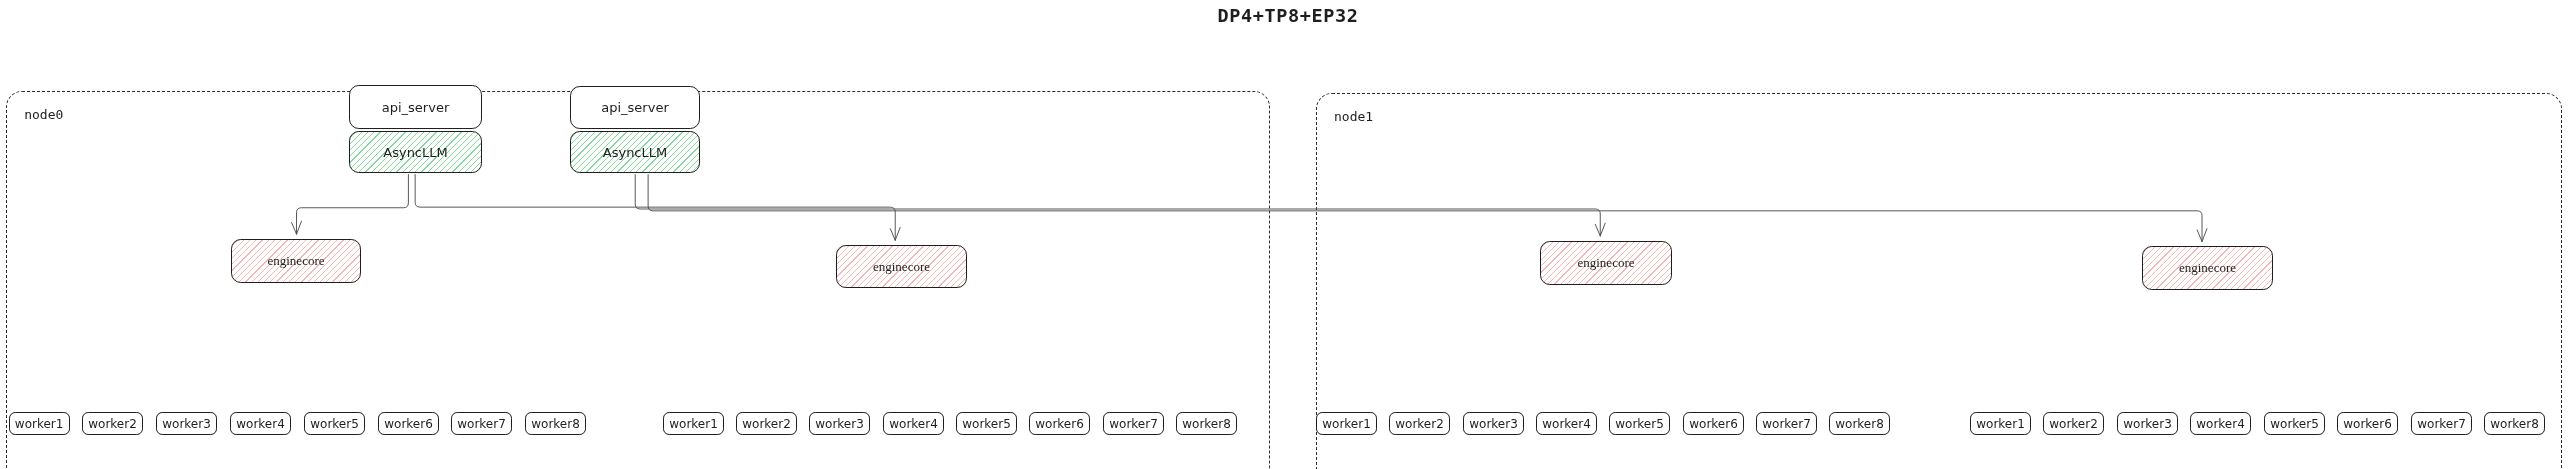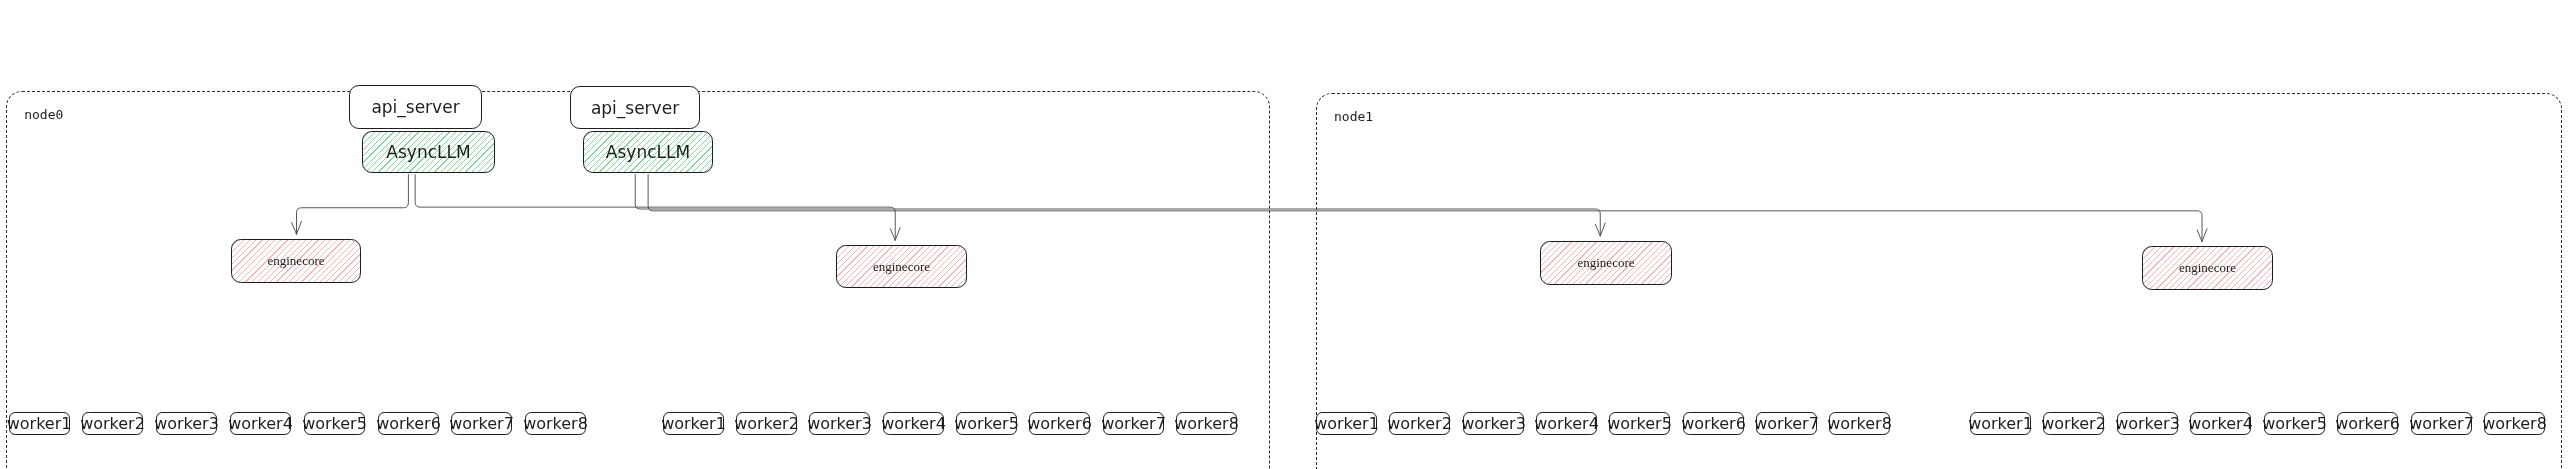--- a/index.html
+++ b/index.html
@@ -28,52 +28,52 @@
     position:absolute;left:17px;top:14.8px;
     font-family:"DejaVu Sans Mono",monospace;
     font-size:13px;
   }
   .box{
     position:absolute;
     display:flex;align-items:center;justify-content:center;
     border:1.2px solid #1e1e1e;
     background:#ffffff;
     border-radius:9.8px;
-    font-size:17px;
+    font-size:13px;
     box-sizing:border-box;
   }
   .llm{
     background-image:repeating-linear-gradient(135deg,
       rgba(255,255,255,0) 0px, rgba(255,255,255,0) 3.6px,
       #86d99b 3.6px, #86d99b 4.4px);
-    margin-left:13px;
   }
   .ec{
     background-image:repeating-linear-gradient(135deg,
       rgba(255,255,255,0) 0px, rgba(255,255,255,0) 3.6px,
       #f5b6b6 3.6px, #f5b6b6 4.4px);
     font-size:13px;
     font-family:Liberation Serif, serif;
   }
   .worker{
     position:absolute;
     top:412px;width:61px;height:23px;
     display:flex;align-items:center;justify-content:center;
     border:1.2px solid #1e1e1e;border-radius:6.2px;
     background:#ffffff;
-    font-size:16px;
+    font-size:12px;
     box-sizing:border-box;
   }
   .wires{position:absolute;left:0;top:0;}
 </style>
 </head>
 <body>
 
 <div class="canvas">
 
+  <div class="title">DP4+TP8+EP32</div>
 
   <div class="node" style="left:6.2px;top:71px;width:1262px;height:389px;">
     <div class="node-label">node0</div>
   </div>
   <div class="node" style="left:1316px;top:73px;width:1244px;height:389px;text-align:center;">
     <div class="node-label">node1</div>
   </div>
 
   <svg class="wires" width="2576" height="469" viewBox="0 0 4188 763" fill="none" stroke="#4a4a4a" stroke-width="1.5" stroke-linecap="round">
 

